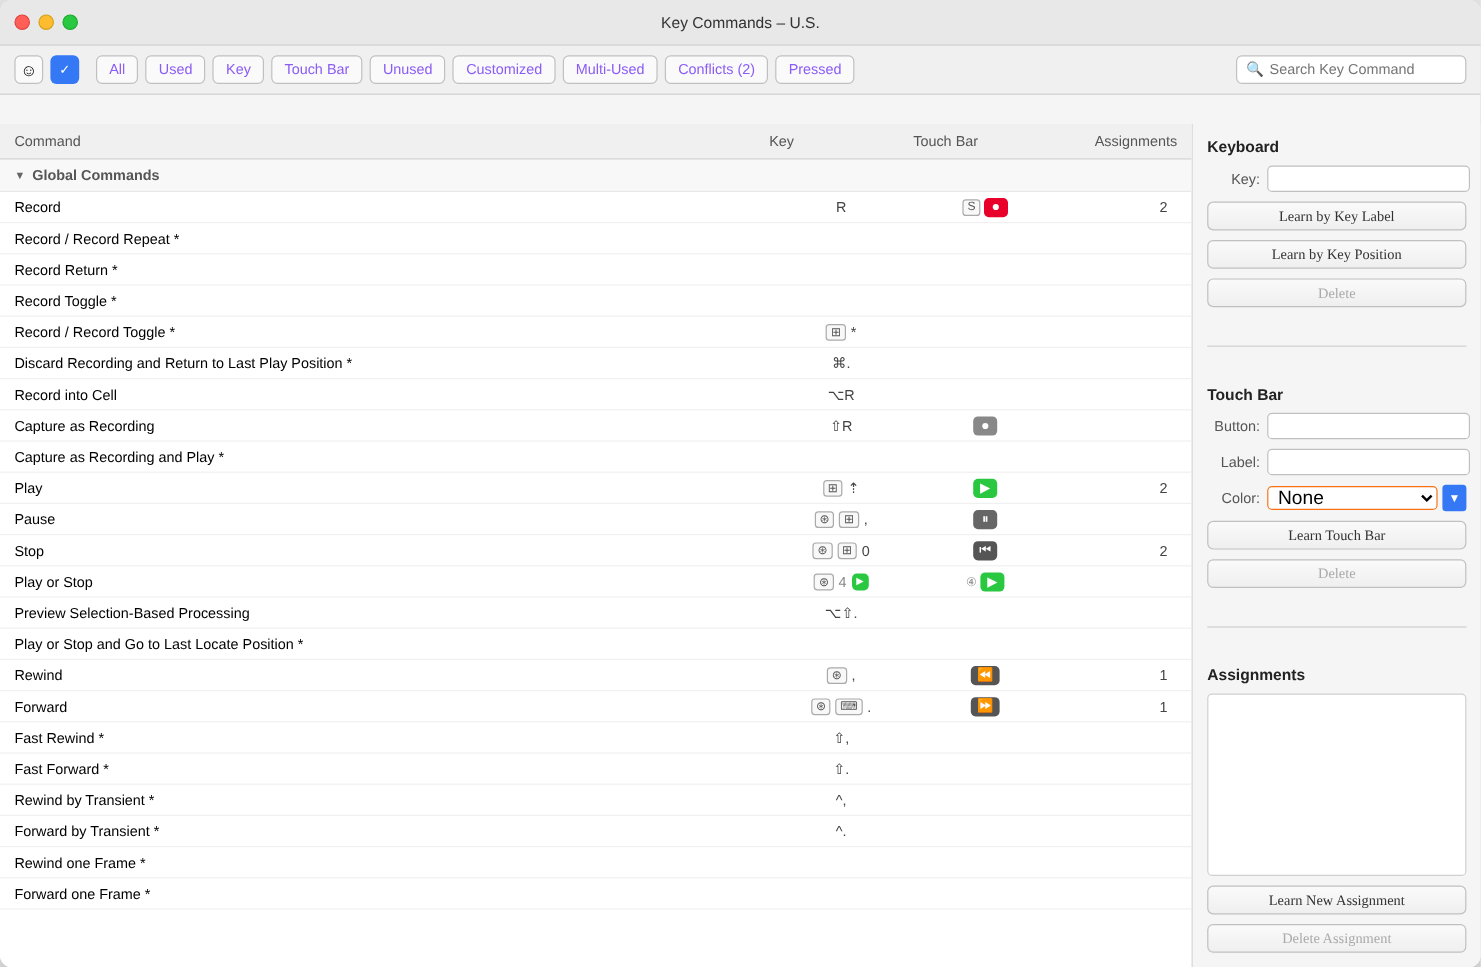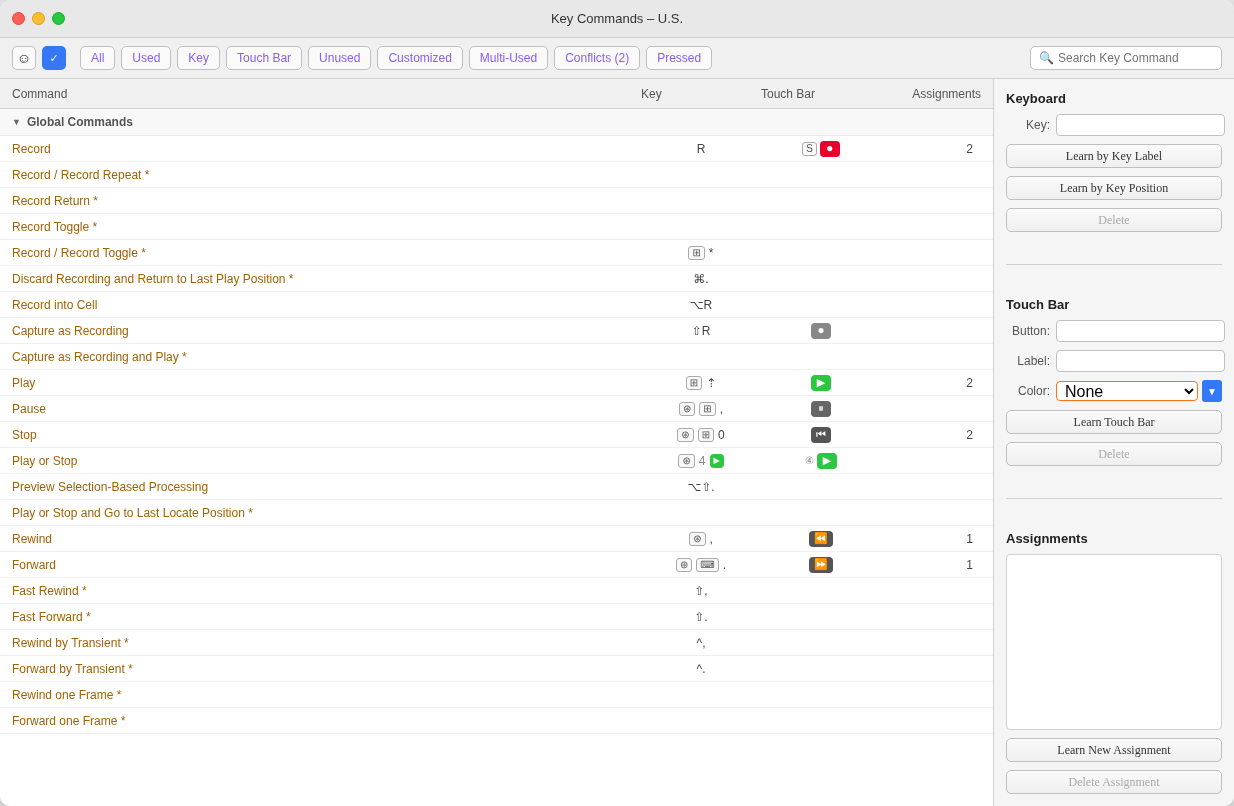--- a/index.html
+++ b/index.html
@@ -98,20 +98,21 @@
       align-items: center;
       justify-content: center;
       cursor: pointer;
       font-size: 11px;
       color: white;
     }
     .content-area {
       display: flex;
       flex: 1;
       overflow: hidden;
+      margin-top: 24px;
     }
     .main-panel {
       flex: 1;
       display: flex;
       flex-direction: column;
       overflow: hidden;
       background: white;
       border-right: 1px solid #d0d0d0;
     }
     .table-header {
@@ -150,21 +151,21 @@
     }
     .table-row {
       display: grid;
       grid-template-columns: 1fr 120px 120px 100px;
       padding: 0 12px;
       height: 26px;
       align-items: center;
       border-bottom: 1px solid #f0f0f0;
       cursor: pointer;
     }
-    .row-cmd { font-size: 12px; color: #a16207; }
+    .row-cmd { font-size: 12px; color: #000000; }
     .row-key { font-size: 12px; color: #444; text-align: center; display: flex; align-items: center; justify-content: center; gap: 4px; }
     .row-touchbar { font-size: 12px; color: #444; text-align: center; display: flex; align-items: center; justify-content: center; gap: 3px; }
     .row-assign { font-size: 12px; color: #444; text-align: right; padding-right: 8px; }
     .tb-btn {
       display: inline-flex;
       align-items: center;
       justify-content: center;
       border-radius: 3px;
       font-size: 11px;
       padding: 1px 4px;

